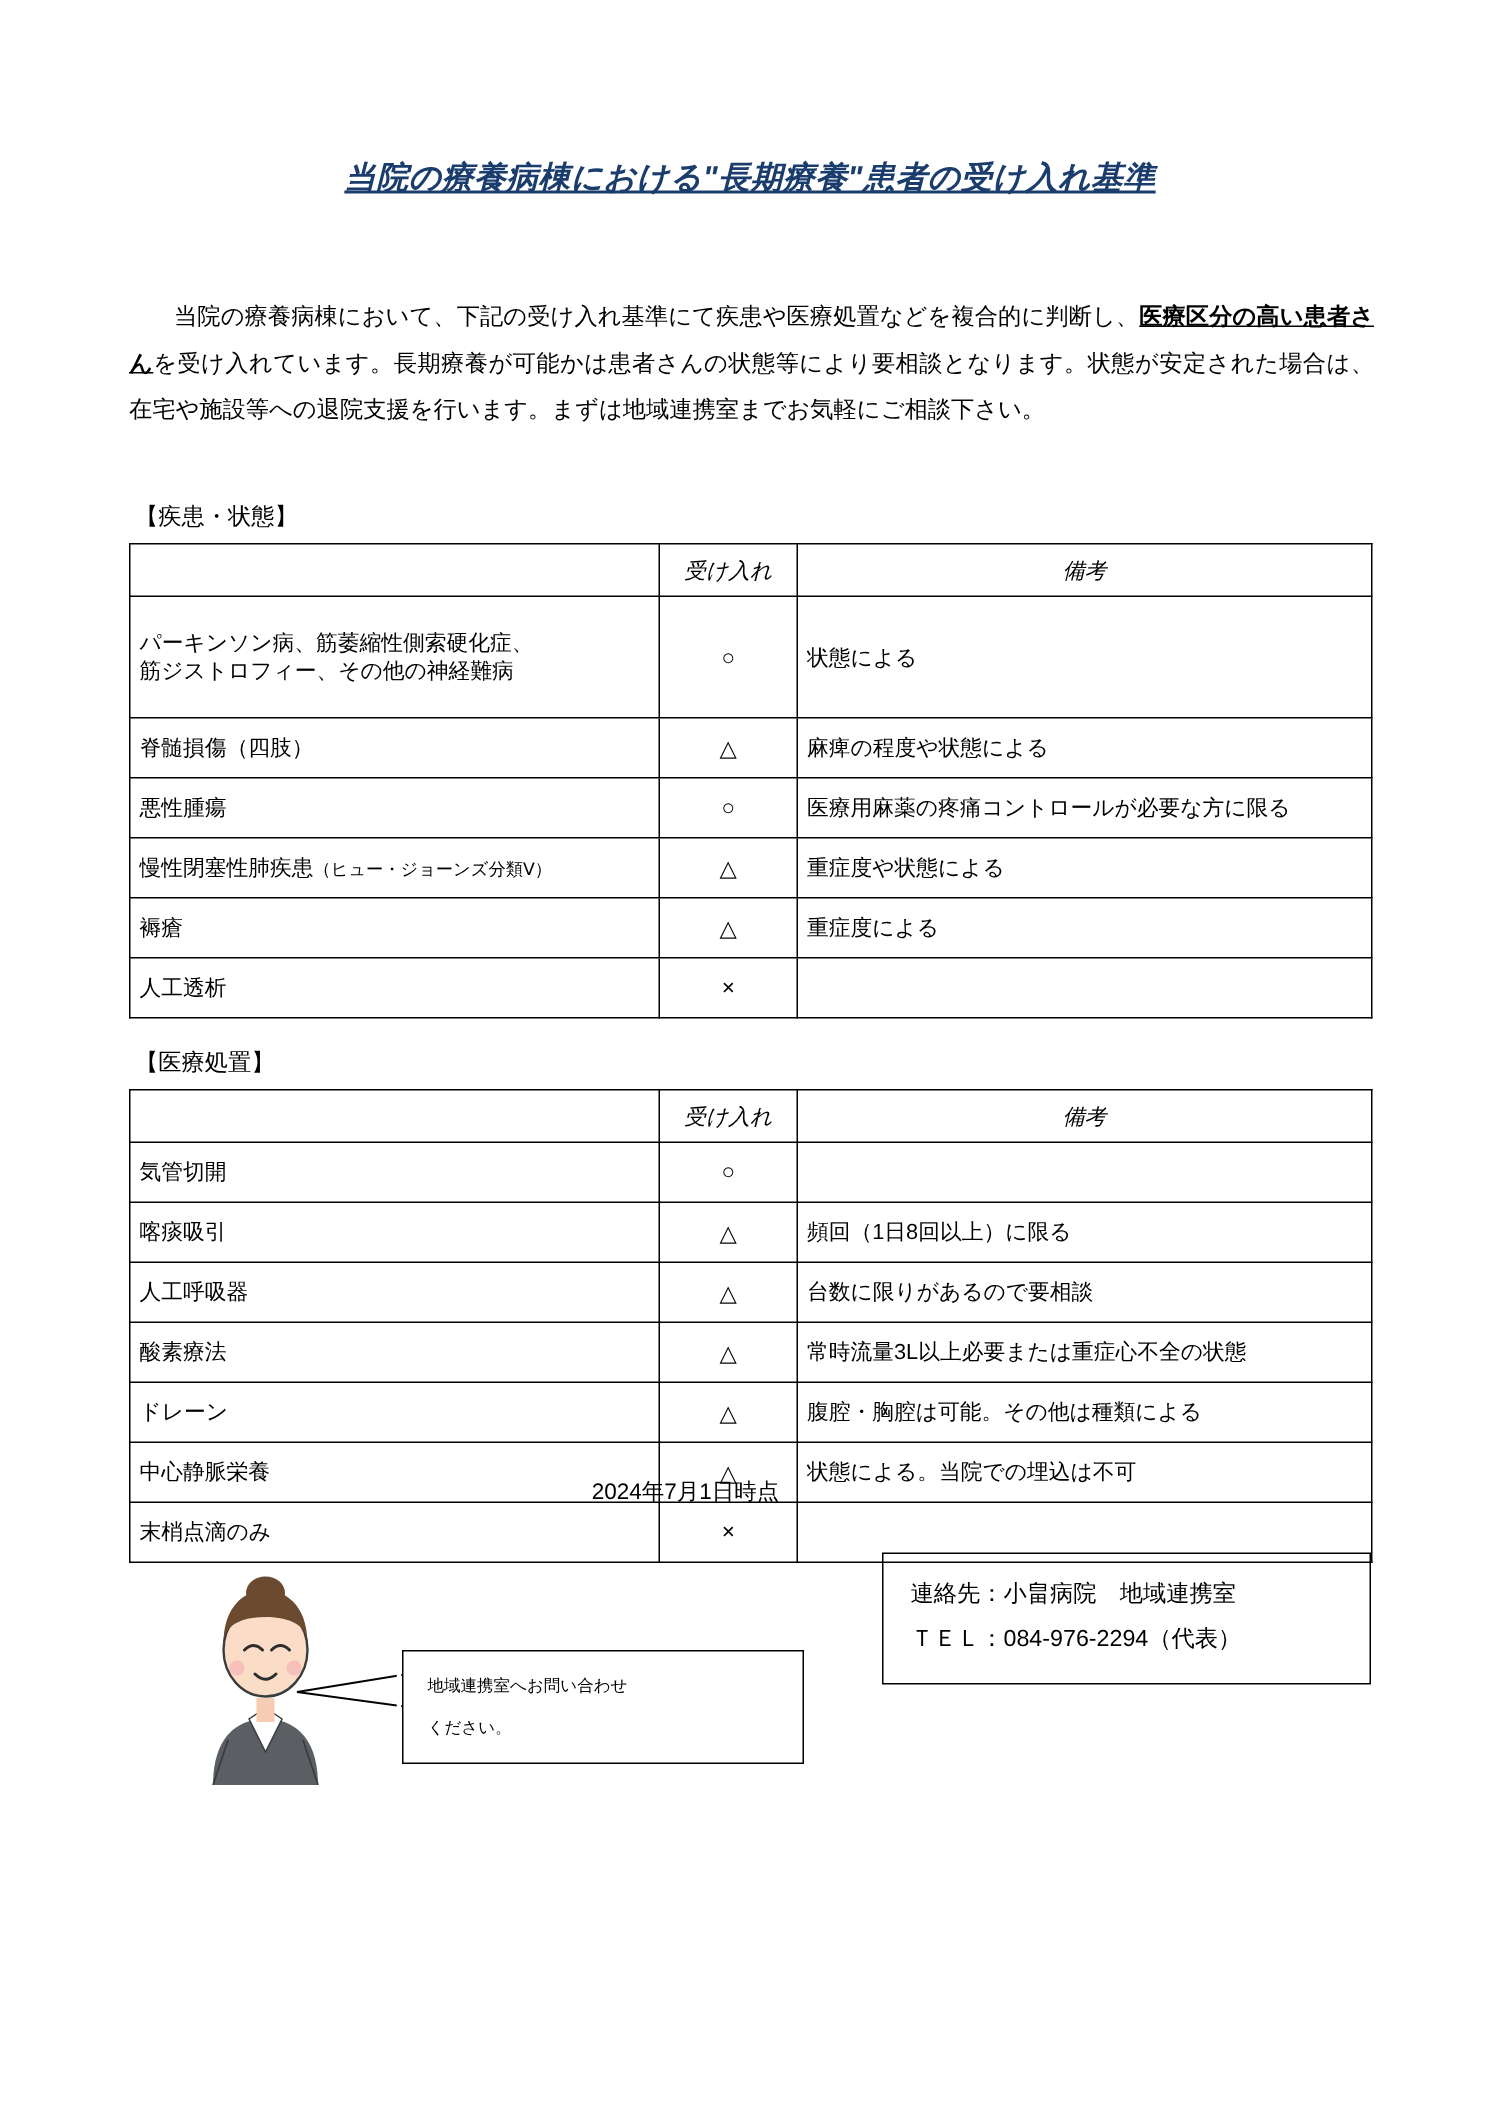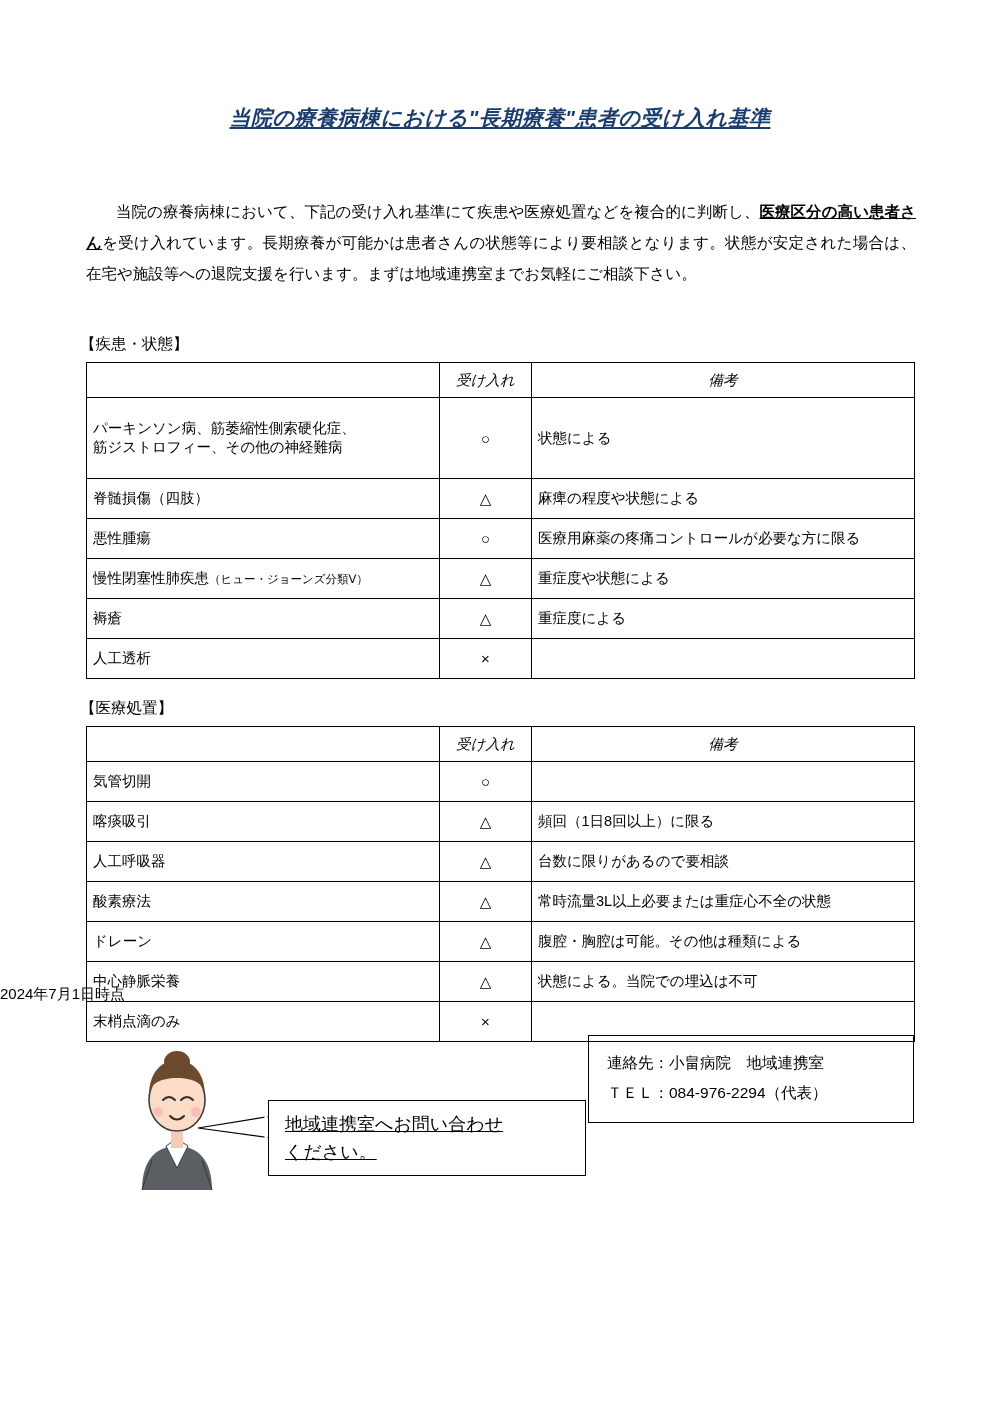--- a/index.html
+++ b/index.html
@@ -42,21 +42,21 @@
     text-align: justify;
     text-indent: 30px;
   }
   .intro b {
     font-weight: bold;
     text-decoration: underline;
   }
   .section-label {
     position: absolute;
     font-size: 15.5px;
-    left: 80px;
+    left: 90px;
   }
   .sec1-label { top: 334px; }
   .sec2-label { top: 698px; }
 
   table.grid {
     position: absolute;
     left: 86px;
     width: 828px;
     border-collapse: collapse;
     table-layout: fixed;
@@ -79,48 +79,47 @@
   .cell-name { padding-left: 8px; }
   .cell-name .line2 { display: block; }
   .small-note { font-size: 11.5px; }
   .mark { text-align: center; font-size: 15px; }
 
   .date-stamp {
     position: absolute;
     top: 985px;
     left: 0;
     width: 914px;
-    text-align: left;
+    text-align: center;
     font-size: 15px;
   }
   .contact-box {
     position: absolute;
     top: 1035px;
     left: 588px;
     width: 326px;
     height: 88px;
     border: 1px solid #000000;
     box-sizing: border-box;
     padding: 12px 0 0 18px;
     font-size: 15.5px;
     line-height: 30px;
   }
   .callout {
     position: absolute;
     top: 1100px;
     left: 268px;
-    width: 318px;
+    width: 268px;
     height: 76px;
     border: 1px solid #000000;
     box-sizing: border-box;
     padding: 9px 0 0 16px;
-    font-size: 18px;
+    font-size: 11px;
     line-height: 28px;
     background: #ffffff;
-    text-decoration: underline;
   }
   .callout-tail {
     position: absolute;
     top: 1112px;
     left: 196px;
     width: 76px;
     height: 30px;
   }
   .person {
     position: absolute;

